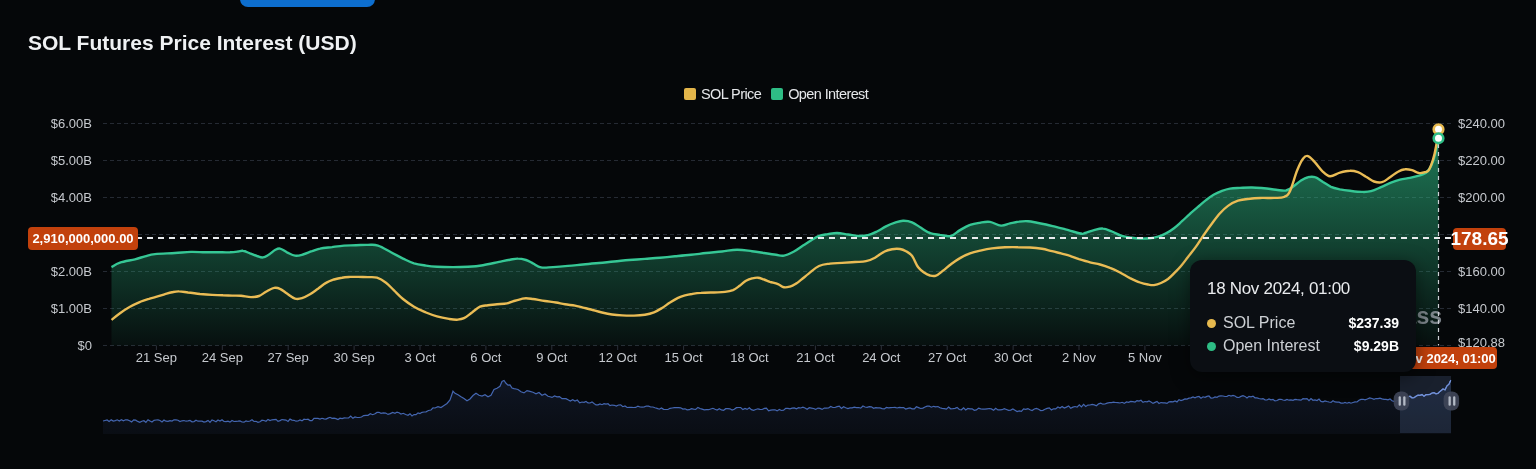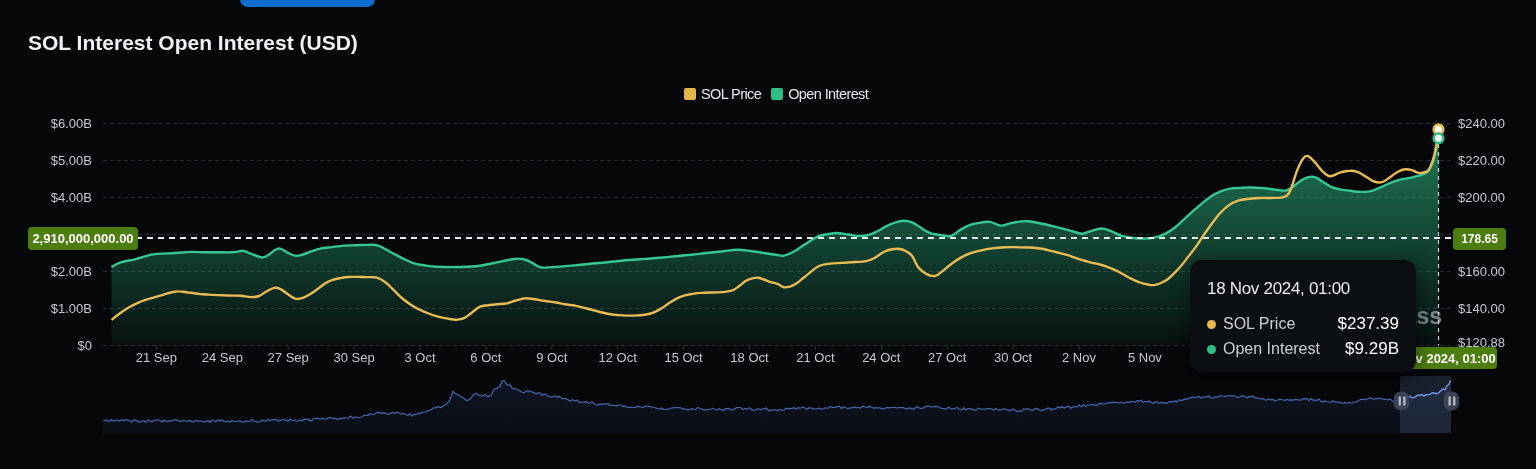--- a/index.html
+++ b/index.html
@@ -1,25 +1,25 @@
 <!DOCTYPE html>
 <html><head><meta charset="utf-8"><style>
 *{margin:0;padding:0;box-sizing:border-box}
 html,body{width:1536px;height:469px;overflow:hidden;background:#050709}
 body{font-family:"Liberation Sans",sans-serif;position:relative}
 .ax{font:13px "Liberation Sans",sans-serif;fill:#c6c9ce}
 .btn{position:absolute;left:240px;top:-11px;width:135px;height:18px;border-radius:8px;background:#0d6ecf}
 .title{position:absolute;left:28px;top:31px;font-size:21px;font-weight:bold;color:#eff1f3;letter-spacing:0px}
 .legend{position:absolute;left:684px;top:88px;height:12px;display:flex;align-items:center;font-size:14.5px;letter-spacing:-0.6px;color:#e5e7ea}
 .sq{width:12px;height:12px;border-radius:2px;display:inline-block}
-.mlabel{position:absolute;background:#4d7c0f;border-radius:4px;color:#fff;font-weight:bold;display:flex;align-items:center;justify-content:center}
+.mlabel{position:absolute;background:#c2410c;border-radius:4px;color:#fff;font-weight:bold;display:flex;align-items:center;justify-content:center}
 .tooltip{position:absolute;left:1190px;top:260px;width:226px;height:112px;background:rgb(11,14,19);border-radius:12px;padding:19px 17px 0 17px;color:#e8eaec;box-shadow:0 4px 18px rgba(0,0,0,.5)}
 .trow{display:flex;align-items:center;font-size:16px;color:#cdd0d4;margin-top:8px}
 .dot{width:9px;height:9px;border-radius:50%;margin-right:7px;flex:none}
-.tval{margin-left:auto;color:#fff;font-weight:normal;font-size:17px}
+.tval{margin-left:auto;color:#fff;font-weight:bold;font-size:14px}
 </style></head>
 <body>
 <svg width="1536" height="469" viewBox="0 0 1536 469" style="position:absolute;left:0;top:0">
 <defs>
 <linearGradient id="ga" x1="0" y1="0" x2="0" y2="1">
 <stop offset="0" stop-color="#2ebd85" stop-opacity="0.62"></stop>
 <stop offset="1" stop-color="#2ebd85" stop-opacity="0.05"></stop>
 </linearGradient>
 <linearGradient id="gn" x1="0" y1="0" x2="0" y2="1">
 <stop offset="0" stop-color="#36508f" stop-opacity="0.50"></stop>
@@ -104,26 +104,26 @@
 <g>
 <rect x="1393.7" y="391.5" width="15.5" height="19" rx="7" fill="#3e4556" fill-opacity="0.95"></rect>
 <rect x="1398.6" y="396.3" width="2.3" height="9.5" rx="1.1" fill="#b3bac5"></rect>
 <rect x="1403.2" y="396.3" width="2.3" height="9.5" rx="1.1" fill="#b3bac5"></rect>
 <rect x="1443.6" y="391.5" width="15.5" height="19" rx="7" fill="#3e4556" fill-opacity="0.95"></rect>
 <rect x="1448.5" y="396.3" width="2.3" height="9.5" rx="1.1" fill="#b3bac5"></rect>
 <rect x="1453.1" y="396.3" width="2.3" height="9.5" rx="1.1" fill="#b3bac5"></rect>
 </g>
 </svg>
 <div class="btn"></div>
-<div class="title">SOL Interest Open Interest (USD)</div>
+<div class="title">SOL Futures Price Interest (USD)</div>
 <div class="legend">
     <span class="sq" style="background:#e3b54a"></span>
     <span style="margin-left:5px">SOL Price</span>
     <span class="sq" style="margin-left:10px;background:#2ebd85"></span>
     <span style="margin-left:5px">Open Interest</span>
   </div>
 <div class="mlabel" style="left:28px;top:227px;width:110px;height:23px;font-size:13px">2,910,000,000.00</div>
-<div class="mlabel" style="left:1453px;top:227.5px;width:53px;height:22px;font-size:12px">178.65</div>
+<div class="mlabel" style="left:1453px;top:227.5px;width:53px;height:22px;font-size:19px">178.65</div>
 <div class="mlabel" style="left:1379px;top:347px;width:118px;height:22px;font-size:13px;z-index:1;white-space:nowrap">18 Nov 2024, 01:00</div>
 <div class="tooltip" style="z-index:2">
 <div style="font-size:17px;color:#e9ebee;letter-spacing:-0.3px">18 Nov 2024, 01:00</div>
 <div class="trow" style="margin-top:15px"><span class="dot" style="background:#e7b94e"></span>SOL Price<span class="tval">$237.39</span></div>
 <div class="trow" style="margin-top:5px"><span class="dot" style="background:#2ebd85"></span>Open Interest<span class="tval">$9.29B</span></div>
 </div>
 </body></html>

